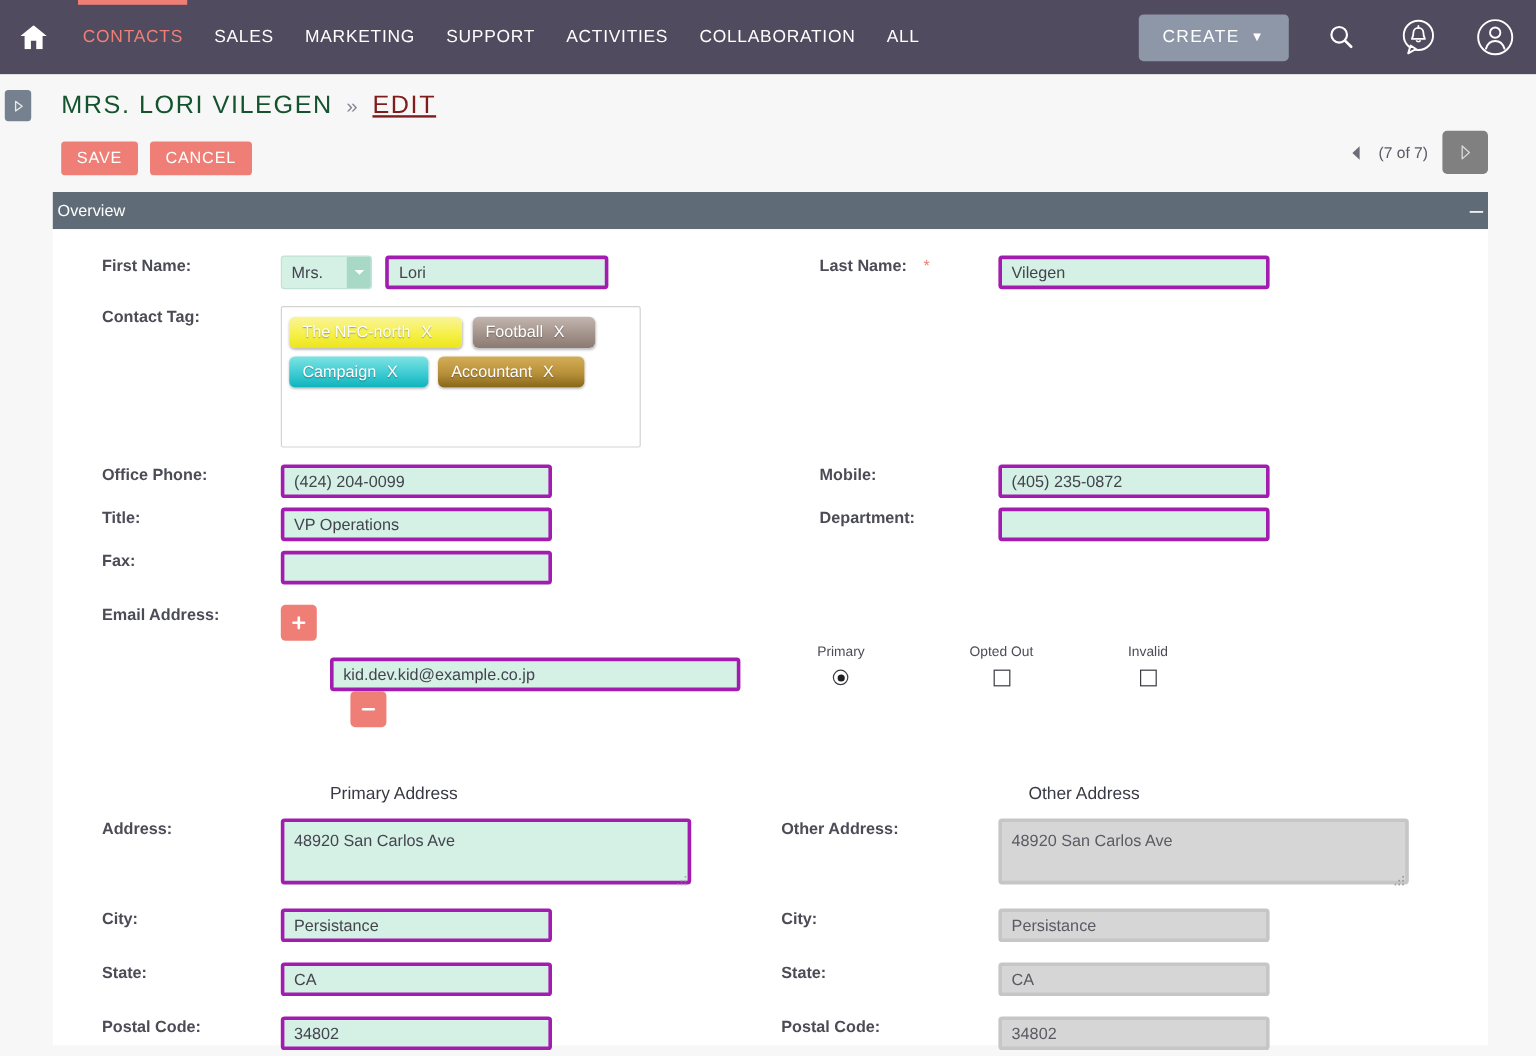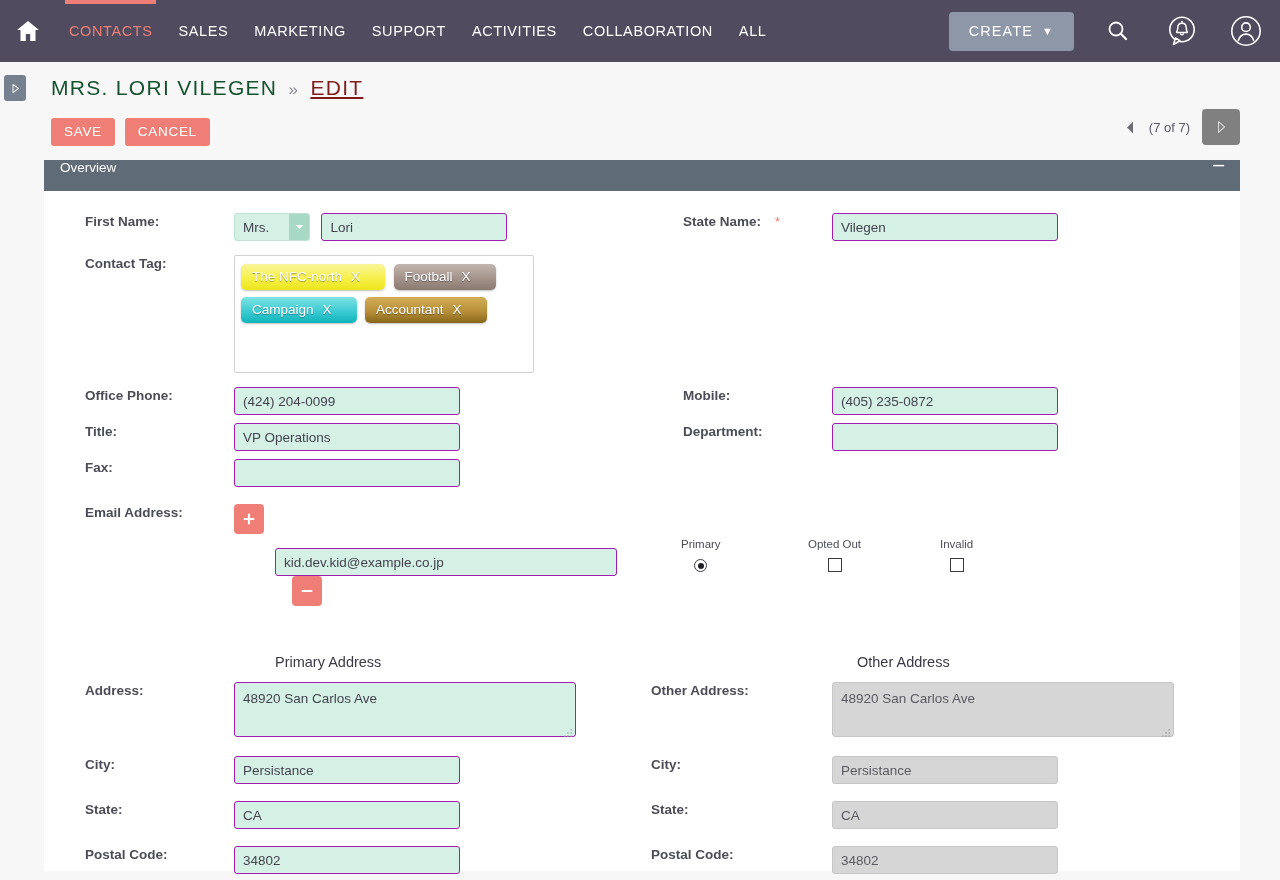--- a/index.html
+++ b/index.html
@@ -144,22 +144,22 @@
   }
 
   
   .panel {
     margin: 10px 40px 0 44px;
     background: #ffffff;
   }
   .panel-head {
     background: #5f6b76;
     height: 31px;
-    display: flex; align-items: flex-start;
-    padding: 0 16px;
+    display: flex; align-items: center;
+    padding: 0 4px;
     color: #fff;
     font-size: 13.5px;
   }
   .panel-collapse {
     margin-left: auto;
     font-size: 20px; line-height: 8px;
     cursor: pointer;
     color: #fff;
   }
   .panel-body {
@@ -186,21 +186,21 @@
     font-size: 13.5px;
     color: #4c4c57;
     font-weight: bold;
     line-height: 18px;
     flex: 0 0 190px;
   }
   .lbl .req { color: #ef7f76; font-weight: normal; margin-left: 10px; }
 
   input.tf, textarea.tf {
     background: #d5f0e5;
-    border: 1px solid #a21caf;
+    border: 3px solid #a21caf;
     border-radius: 3px;
     font-size: 13.5px;
     color: #44444f;
     font-family: "Liberation Sans", sans-serif;
     padding: 4px 8px;
     height: 28px;
     outline: none;
   }
   input.tf::placeholder { color: #8a9a92; }
   input.tf.disabled, textarea.tf.disabled {
@@ -420,21 +420,21 @@
                     </svg>
                 </span>
               </div>
               <input class="tf" style="width: 186px; margin-left: 7px;" value="Lori">
             </div>
           </div>
         </div>
         <div class="col">
           <div class="fld">
             <div class="lbl">
-              <span>State Name:</span>
+              <span>Last Name:</span>
               <span class="req">*</span>
             </div>
             <input class="tf" style="width: 226px;" value="Vilegen">
           </div>
         </div>
       </div>
 
       <div class="row" style="margin-top:14px">
         <div class="col">
           <div class="fld">

